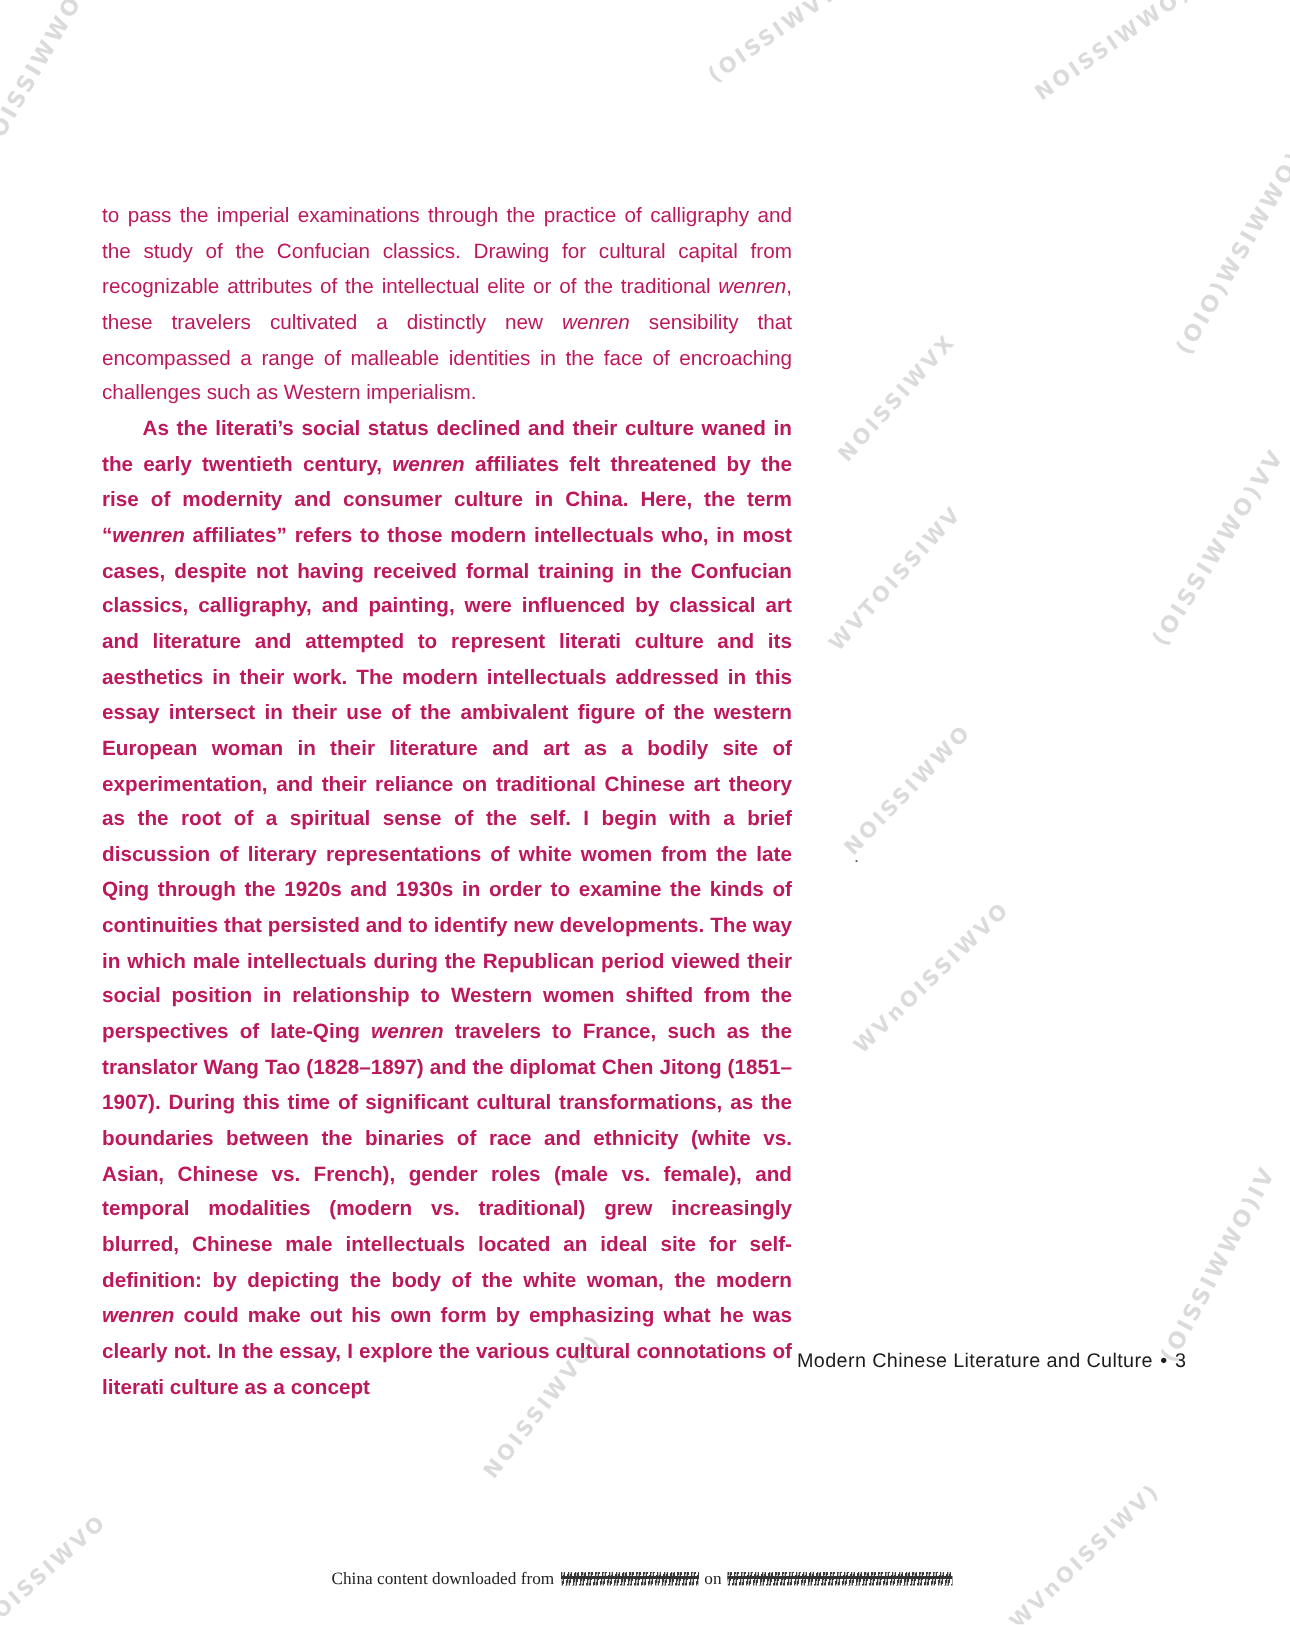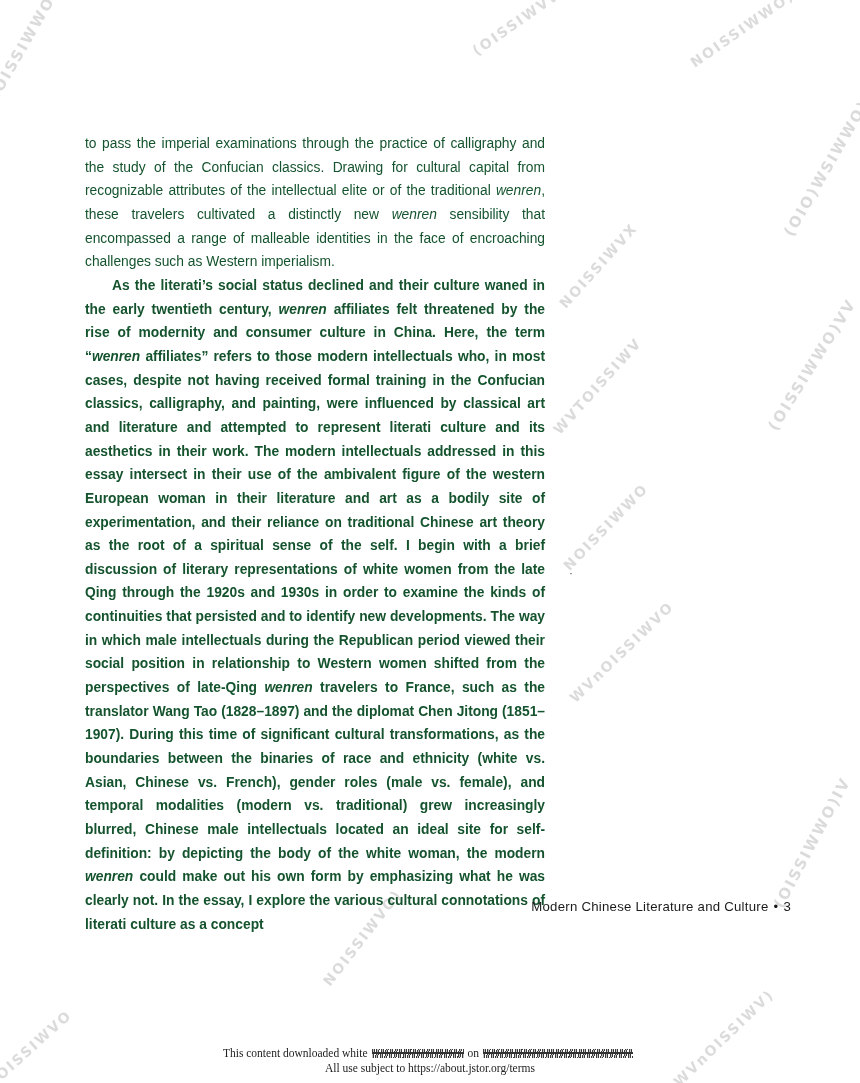--- a/index.html
+++ b/index.html
@@ -22,27 +22,27 @@
     font-weight: bold;
     letter-spacing: 2px;
     transform-origin: 0 50%;
     opacity: 0.85;
     user-select: none;
   }
 
   
   .article {
     position: absolute;
-    left: 85px;
+    left: 68px;
     top: 132px;
     width: 460px;
     font-size: 13.8px;
     line-height: 23.65px;
     text-align: justify;
-    color: #14532d;
+    color: #be185d;
   }
   .article p.para { margin: 0; }
   .article p.para.indent { text-indent: 27px; font-weight: bold; }
   .article i { font-style: italic; }
 
   .stray {
     position: absolute;
     left: 569px;
     top: 566px;
     font-size: 12px;
@@ -114,18 +114,17 @@
     </div>
 
   <div class="stray">·</div>
 
   <div class="footer">
     <span>Modern Chinese Literature and Culture</span><span class="sep">•</span><span>3</span>
   </div>
 
   <div class="bottom">
     <div class="dl-line">
-      <span>This content downloaded white</span><span class="redact r1"></span><span>on</span><span class="redact r2"></span>
+      <span>China content downloaded from</span><span class="redact r1"></span><span>on</span><span class="redact r2"></span>
     </div>
-    <div class="terms-line">All use subject to https://about.jstor.org/terms</div>
   </div>
 
 </div>
 
 </body></html>

